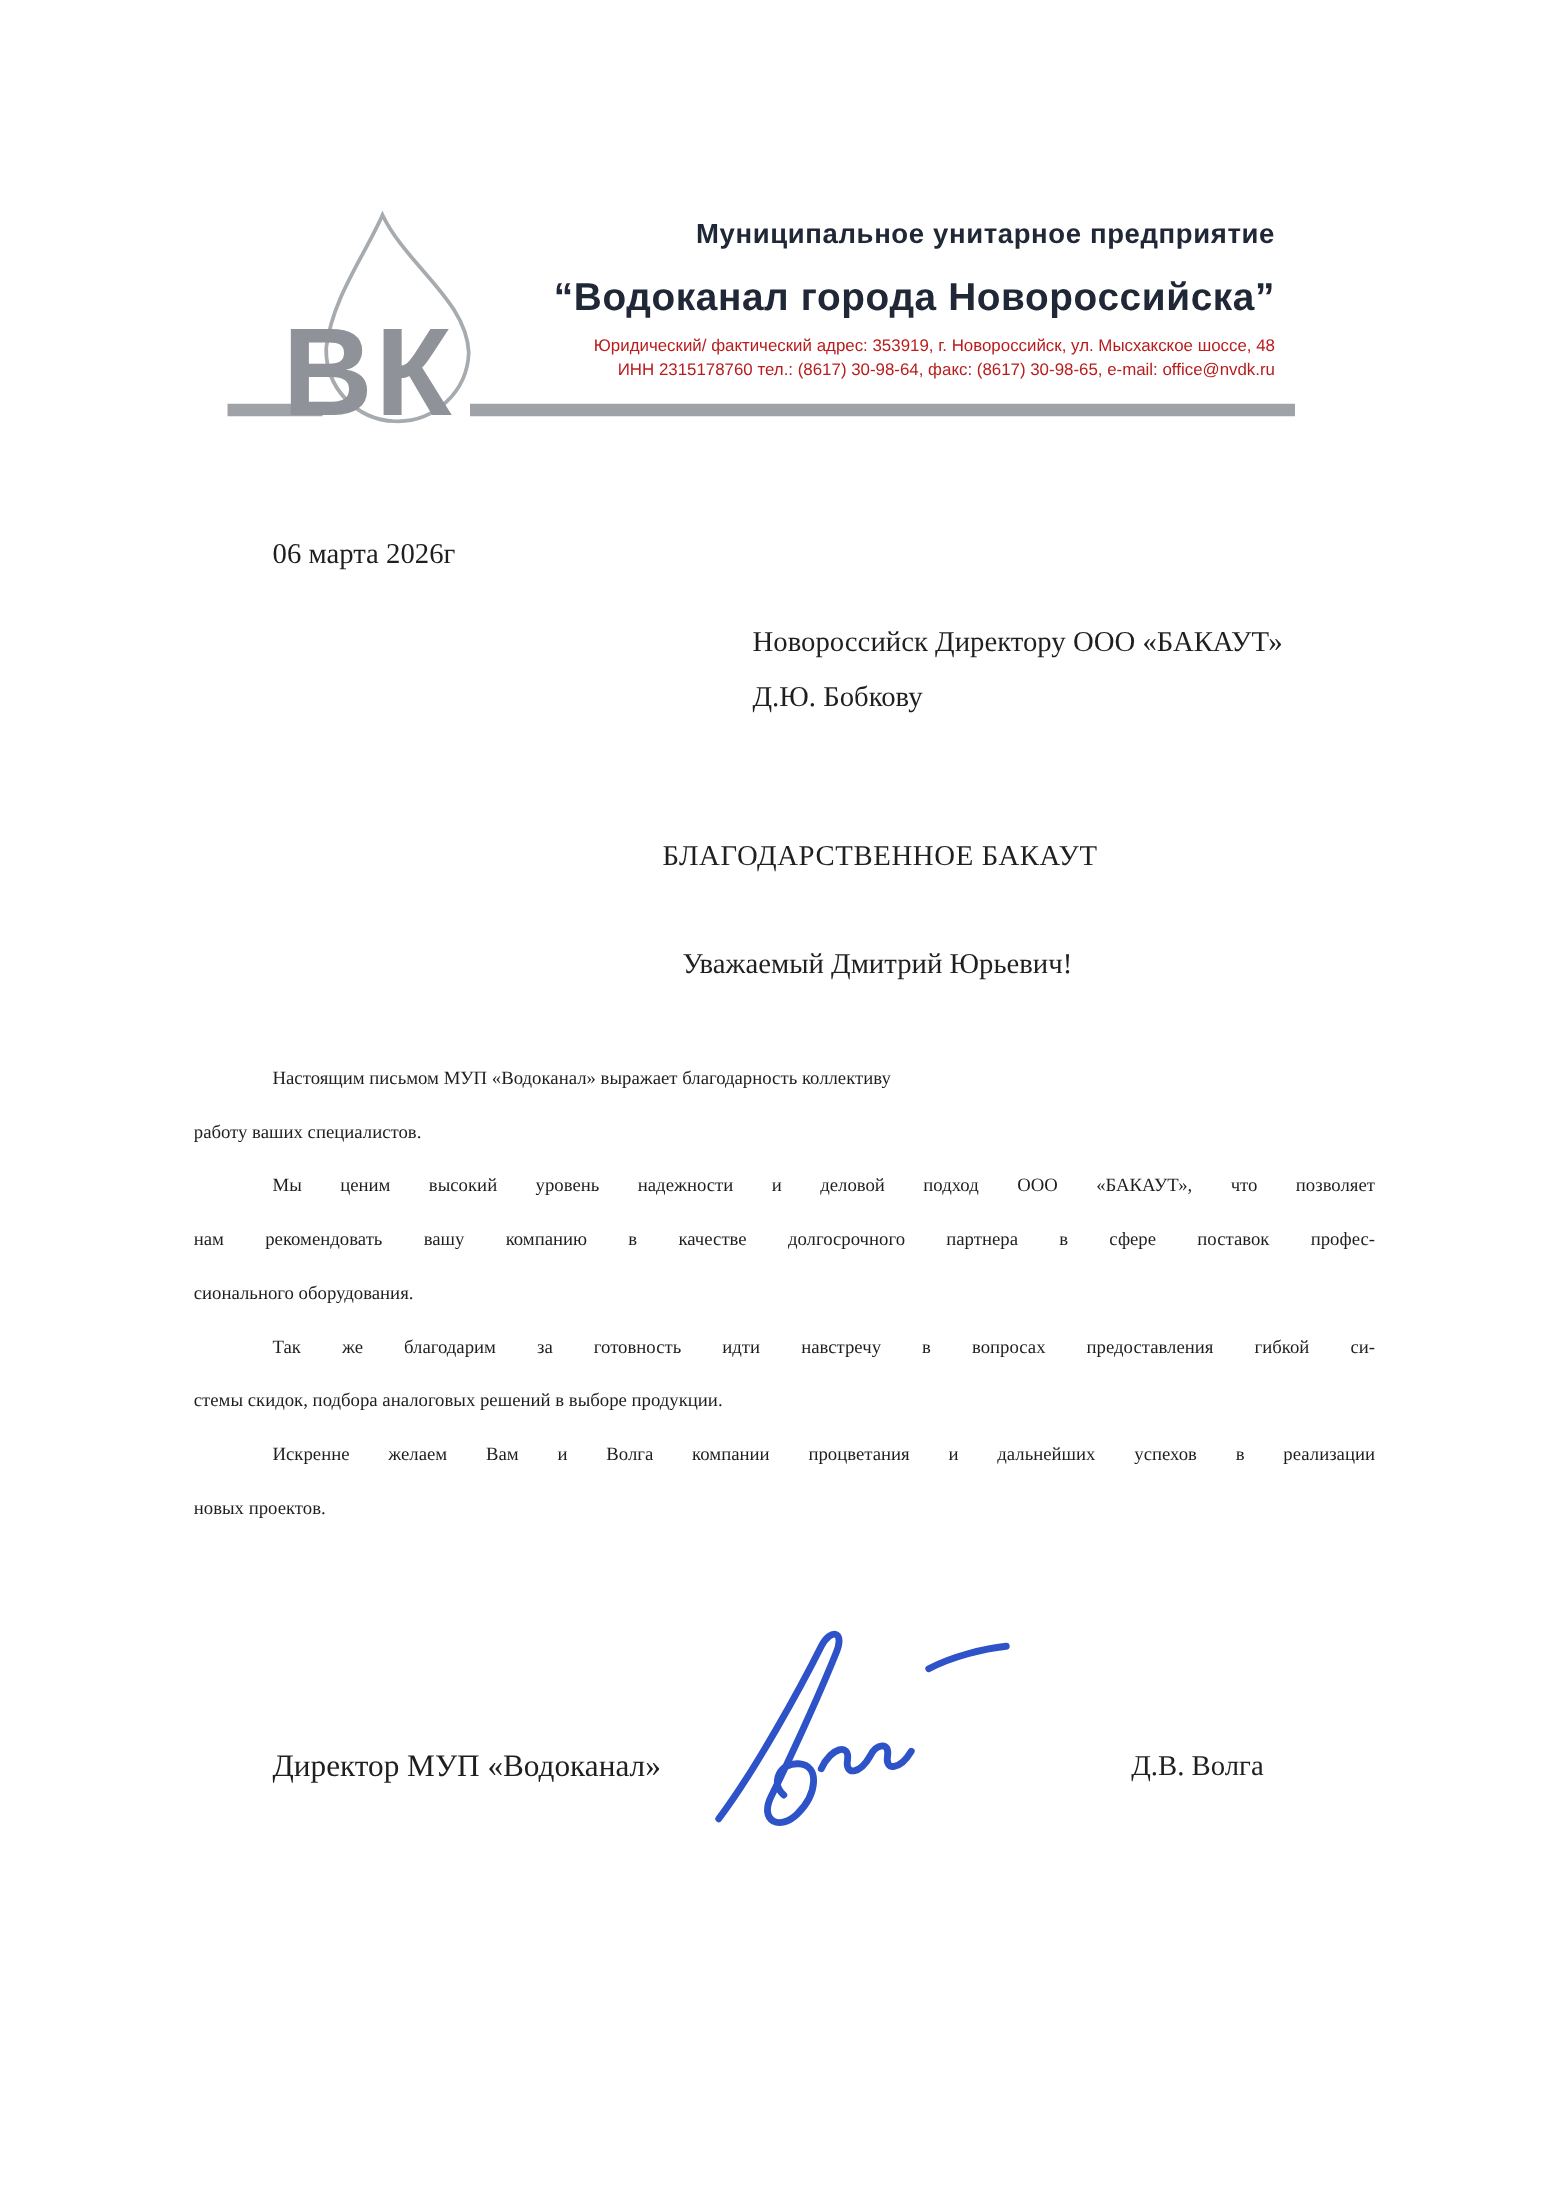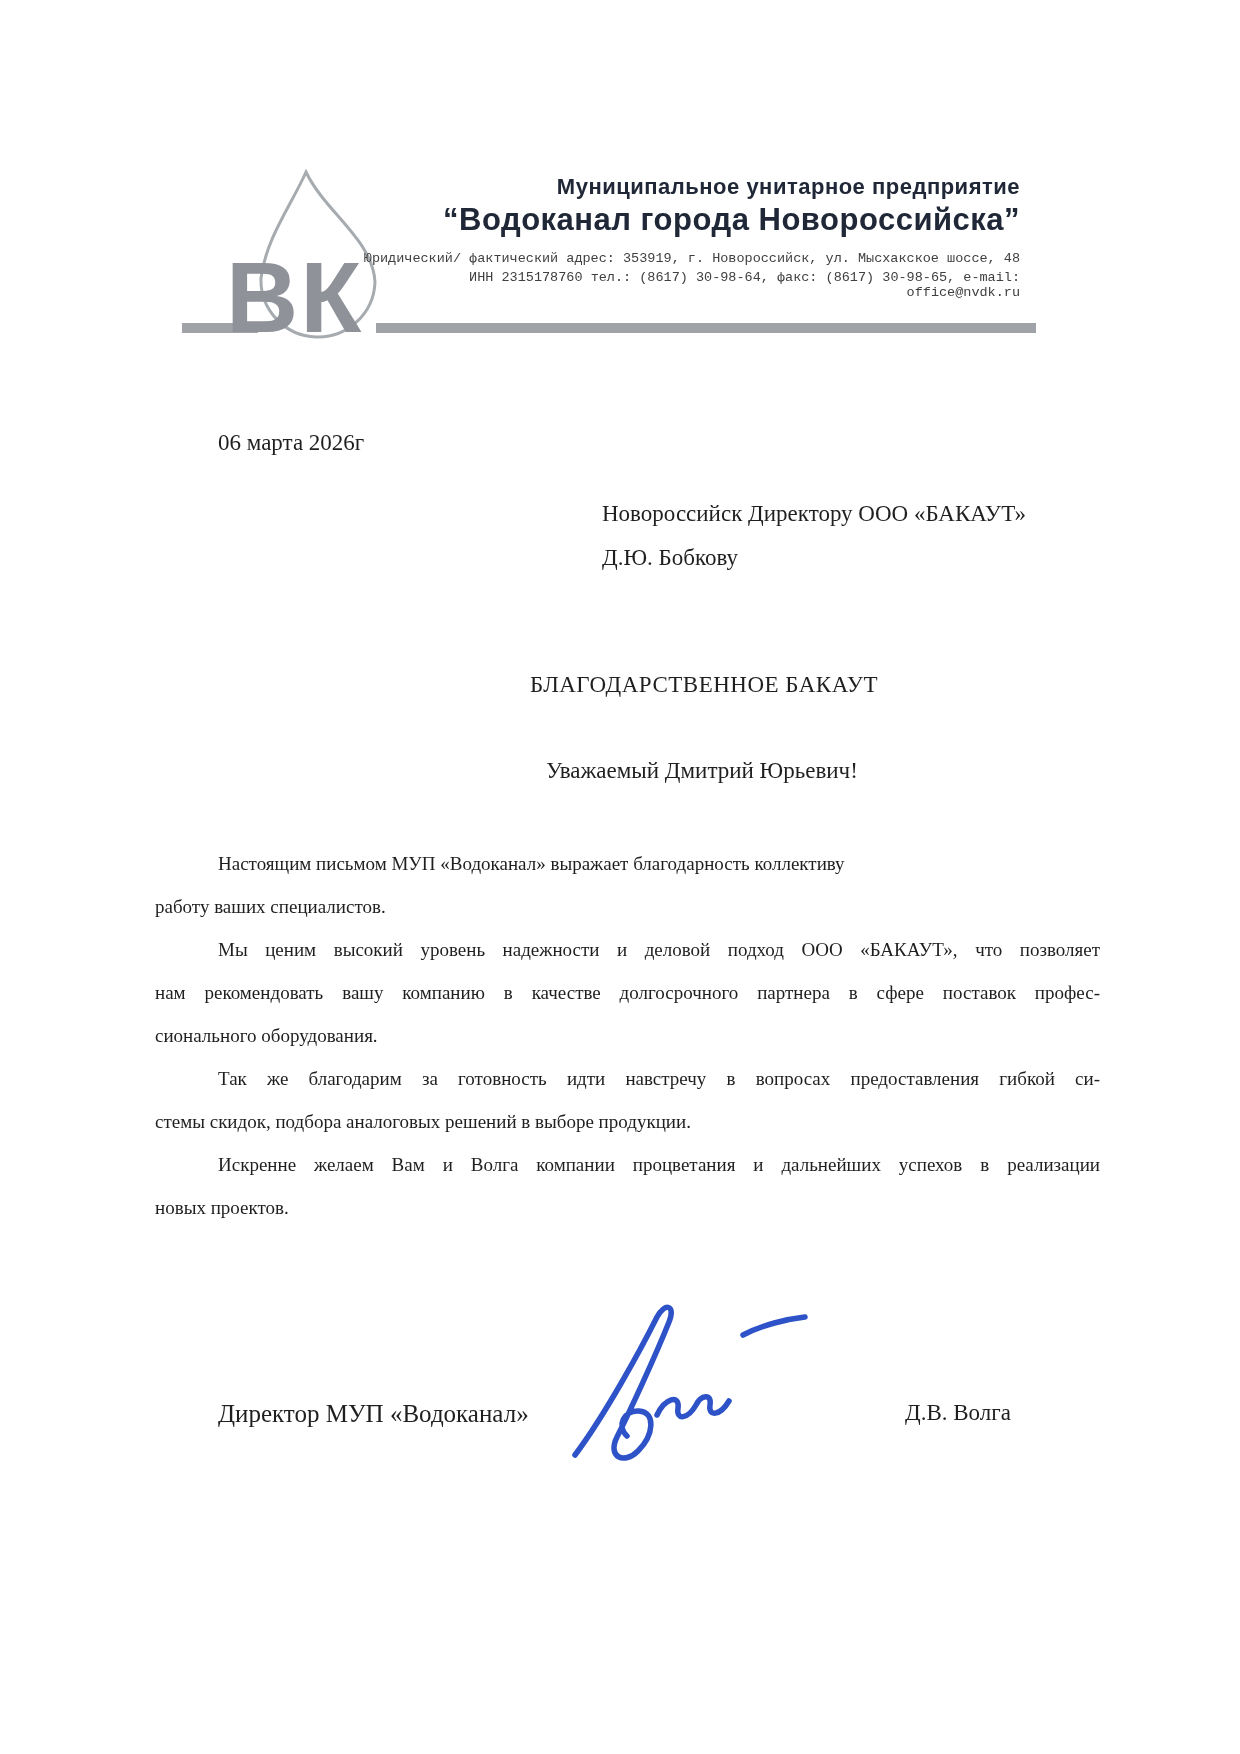--- a/index.html
+++ b/index.html
@@ -13,29 +13,29 @@
   }
   
   .logo-svg{position:absolute;left:170px;top:160px;width:880px;height:200px;}
   .head-text{
     position:absolute;left:360px;top:174px;width:660px;
     text-align:right;
     font-family:"Liberation Sans", sans-serif;
     color:#202838;
   }
   .org-type{font-size:22px;font-weight:bold;letter-spacing:.5px;}
-  .org-name{font-size:31px;font-weight:bold;margin-top:2px;letter-spacing:.5px;}
-  .addr{font-size:13.5px;color:#404040;margin-top:4px;font-family:Liberation Mono, monospace;}
+  .org-name{font-size:31px;font-weight:bold;margin-top:20px;letter-spacing:.5px;}
+  .addr{font-size:13.5px;color:#b91c1c;margin-top:4px;}
   .addr.first{margin-top:13px;}
   
   .date{position:absolute;left:218px;top:430px;font-size:23px;}
   .addressee{position:absolute;left:602px;top:492px;font-size:23px;line-height:44px;}
   .title{position:absolute;left:530px;top:672px;font-size:23px;letter-spacing:.5px;}
   .salutation{position:absolute;left:546px;top:758px;font-size:23px;}
-  .body-text{position:absolute;left:155px;top:842px;width:945px;font-size:19px;}
+  .body-text{position:absolute;left:155px;top:842px;width:945px;font-size:15px;}
   .bline{height:43px;line-height:43px;white-space:nowrap;}
   .bline.fill{white-space:normal;text-align:justify;text-align-last:justify;}
   .bline.indent{padding-left:63px;}
   .bline.fill.indent{padding-left:0;text-indent:63px;}
   
   .sig-role{position:absolute;left:218px;top:1400px;font-size:25px;}
   .sig-name{position:absolute;left:905px;top:1400px;font-size:23px;}
   .autograph{position:absolute;left:545px;top:1295px;width:270px;height:185px;}
 </style>
 </head>

